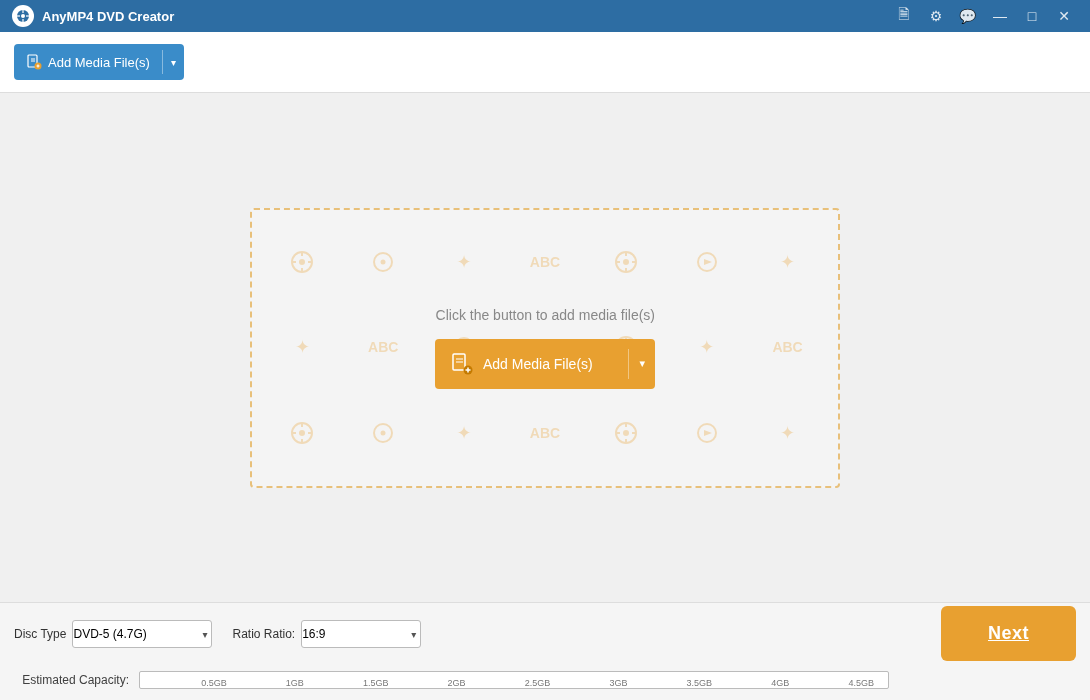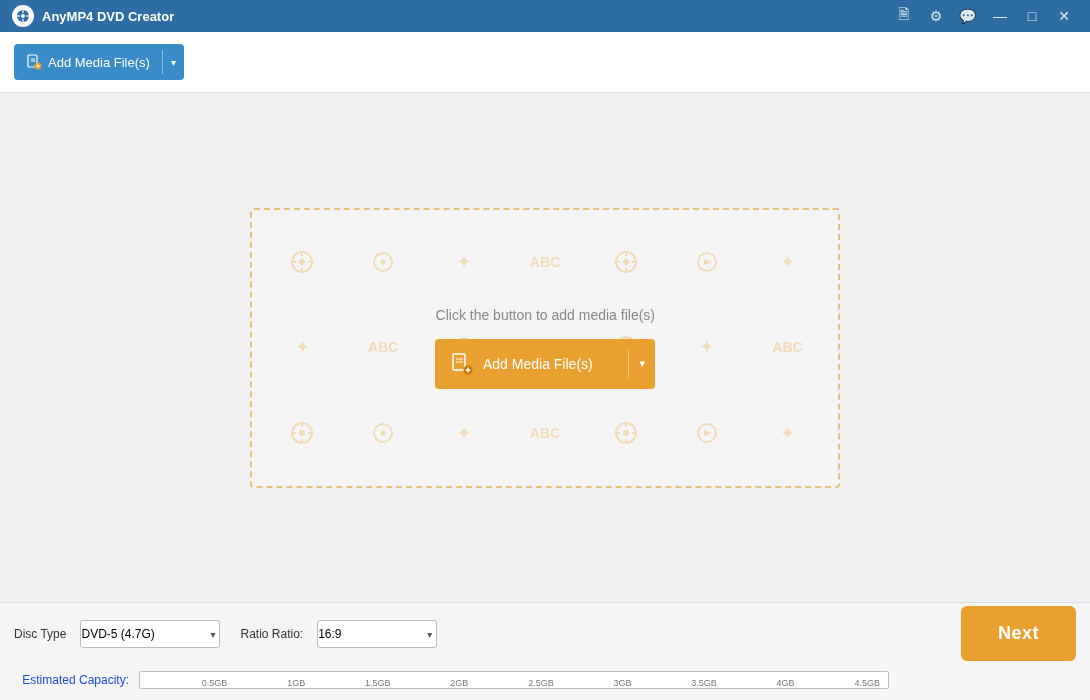--- a/index.html
+++ b/index.html
@@ -166,21 +166,21 @@
     .bottom-controls {
       display: flex;
       align-items: center;
       gap: 20px;
       margin-bottom: 10px;
     }
 
     .control-group {
       display: flex;
       align-items: center;
-      gap: 14px;
+      gap: 6px;
     }
 
     .control-label {
       font-size: 12px;
       color: #333;
       white-space: nowrap;
     }
 
     select {
       height: 28px;
@@ -208,37 +208,37 @@
       font-size: 10px;
       color: #555;
       pointer-events: none;
     }
 
     .disc-type-select { width: 140px; }
     .aspect-ratio-select { width: 120px; }
     .video-quality-select { width: 150px; }
     .capacity-label {
       font-size: 12px;
-      color: #1d4ed8;
+      color: #404040;
       white-space: nowrap;
       min-width: 115px;
       text-align: right;
     }
     .capacity-bar-container {
       flex: 1;
       height: 18px;
       background: white;
       border: 1px solid #bbb;
       border-radius: 2px;
       position: relative;
       max-width: 750px;
     }
     .capacity-ticks {
       position: absolute;
-      bottom: 0; left: 0; right: 6px;
+      bottom: 0; left: 0; right: 12px;
       display: flex;
       justify-content: space-between;
       padding: 0 2px;
     }
     .capacity-tick {
       font-size: 9px;
       color: #777;
       text-align: center;
       line-height: 1;
     }
@@ -251,27 +251,28 @@
 
     
     #next-btn {
       background: #e8a030;
       color: white;
       border: none;
       border-radius: 6px;
       cursor: pointer;
       font-size: 18px;
       font-weight: 600;
-      width: 115px;
+      width: 135px;
       height: 55px;
       margin-left: auto;
       display: flex;
       align-items: center;
       justify-content: center;
       letter-spacing: 0.5px;
+      text-decoration: underline;
     }
 
     .bottom-row {
       display: flex;
       align-items: center;
     }
   </style>
 </head>
 <body>
 

